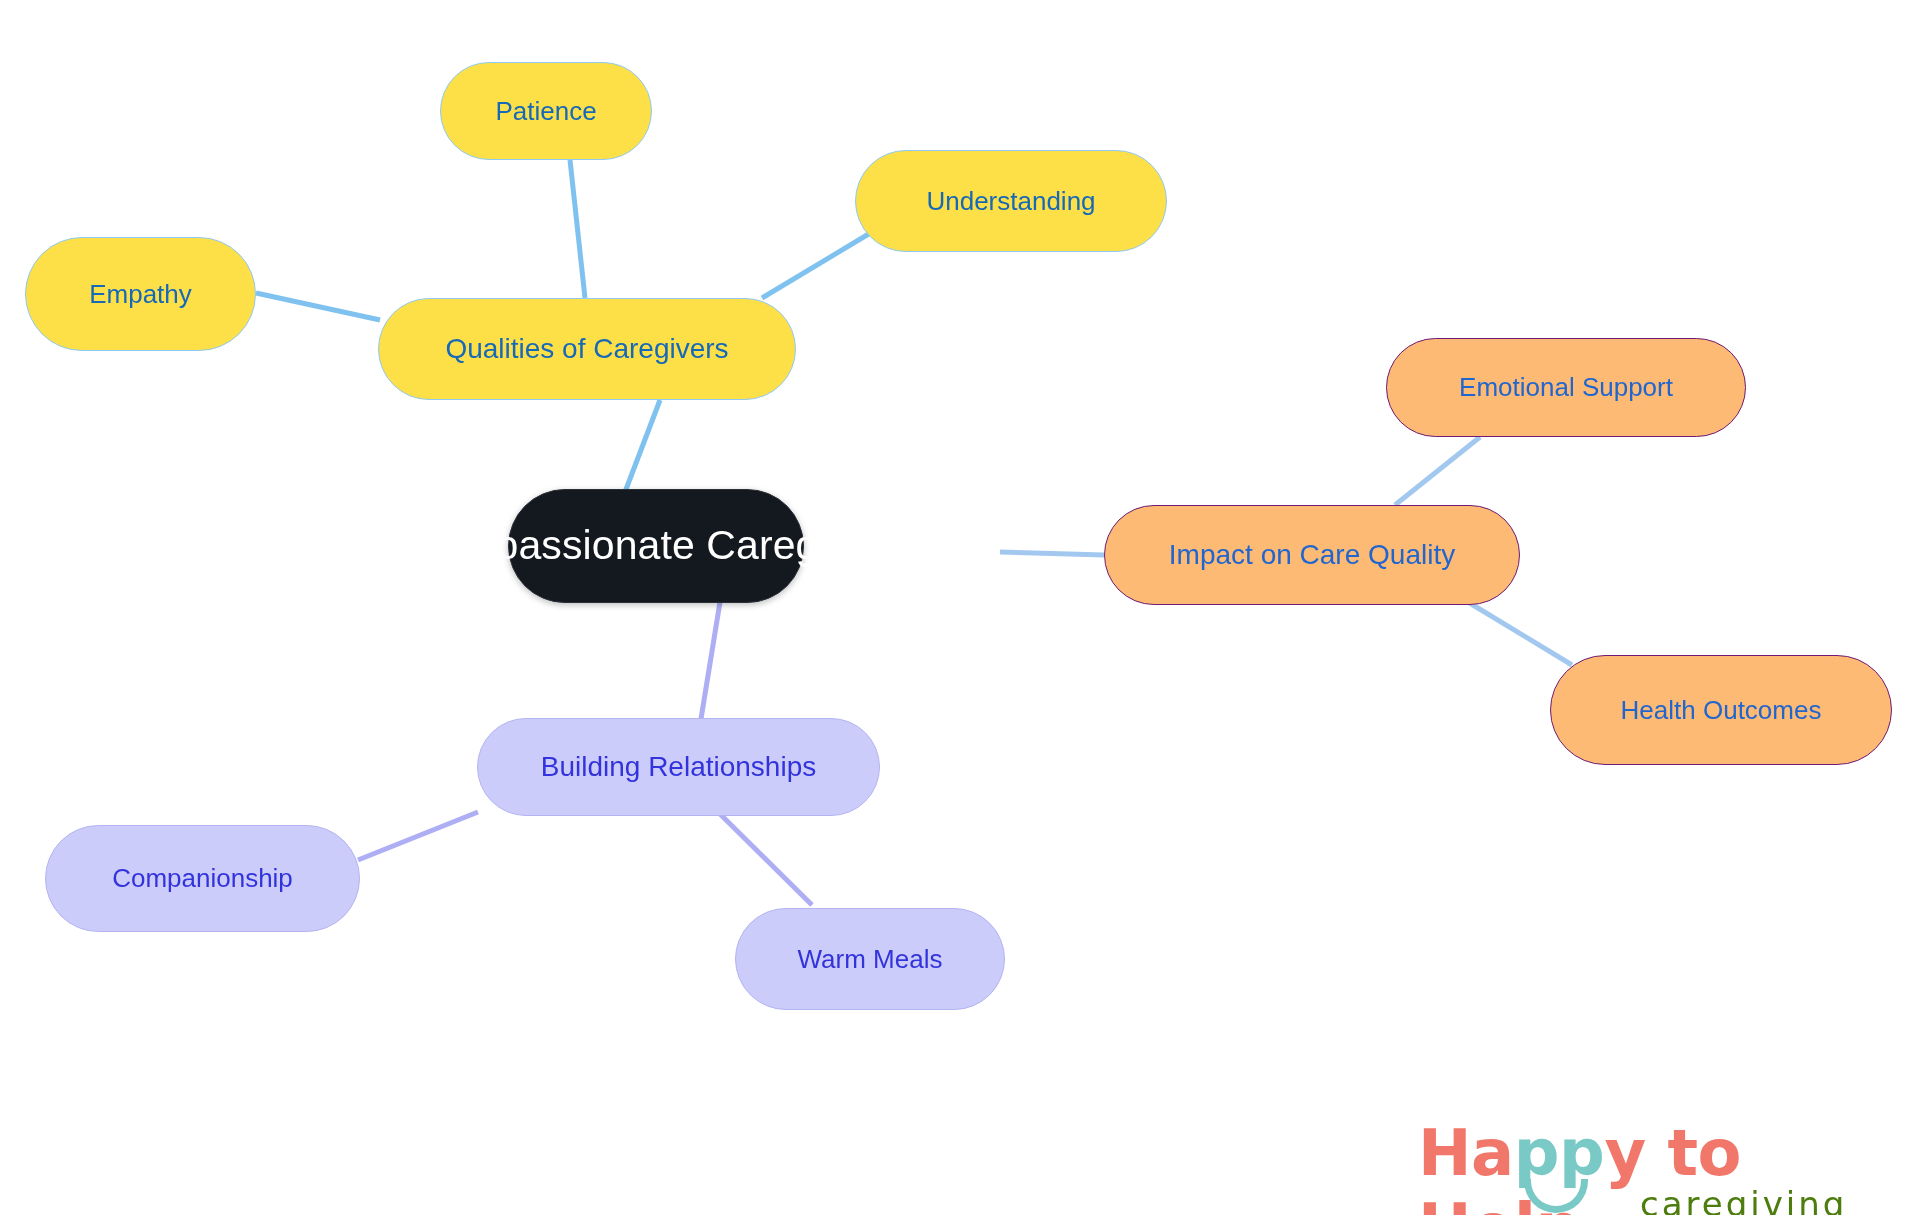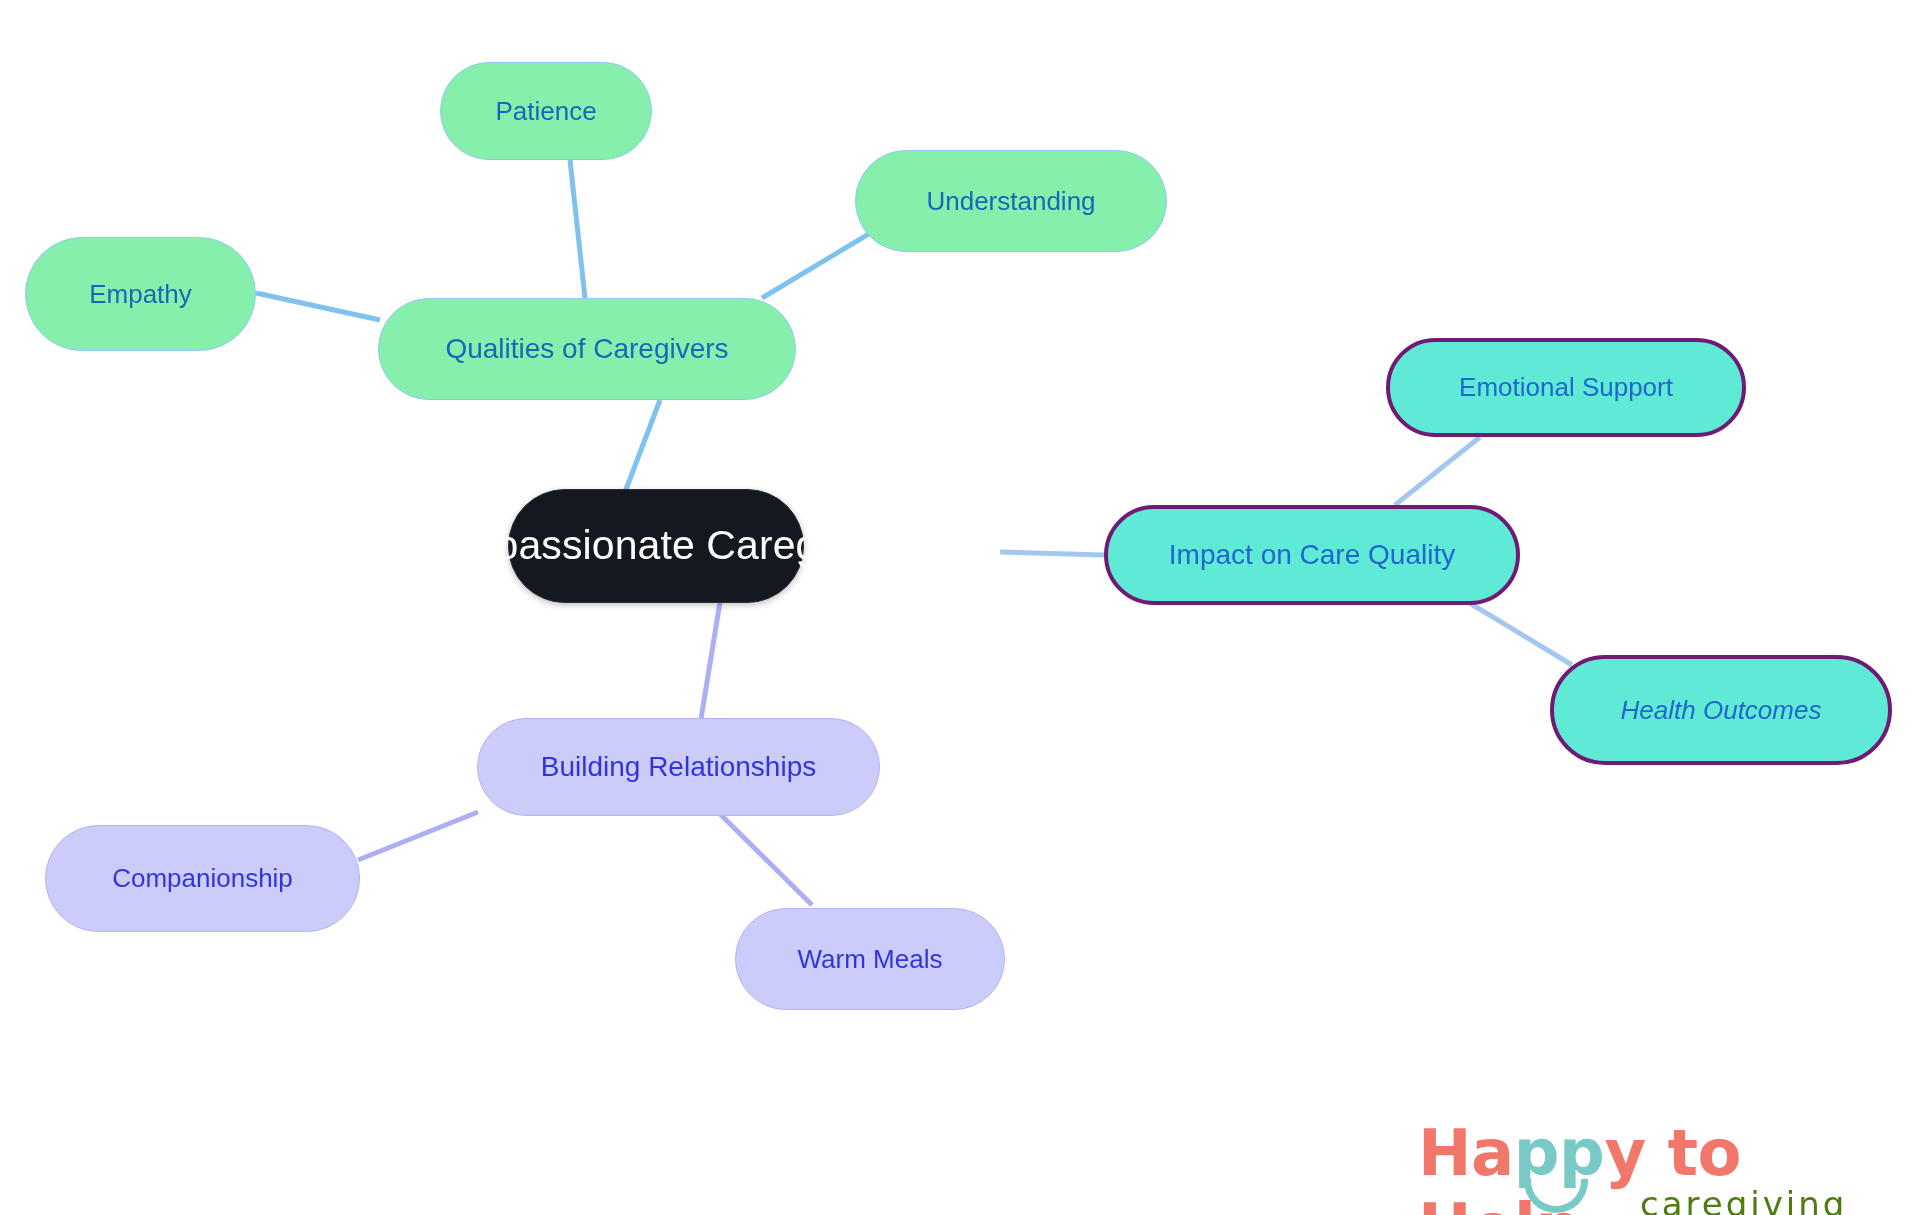--- a/index.html
+++ b/index.html
@@ -38,27 +38,27 @@
   }
   .node-root {
     background: #14181f;
     border: 1px solid #2a2f38;
     color: #ffffff;
     font-size: 41px;
     letter-spacing: 0.1px;
     box-shadow: 0 2px 6px rgba(0,0,0,0.25);
   }
   .node-b1 {
-    background: #86efac;
+    background: #fde047;
     border: 1px solid #8ecaf4;
     color: #1668b8;
   }
   .node-b2 {
-    background: #5eead4;
-    border: 4px solid #701a75;
+    background: #fdba74;
+    border: 1px solid #701a75;
     color: #2166cf;
   }
   .node-b3 {
     background: #ccccfa;
     border: 1px solid #b4b4f2;
     color: #3333dd;
   }
   .node-branch { font-size: 28px; justify-content: center; }
   .node-leaf   { font-size: 26px; }
 
@@ -152,21 +152,21 @@
   </div>
 
   <div class="node node-b2 node-branch" style="left:1104px; top:505px; width:416px; height:100px;">
     <span>Impact on Care Quality</span>
   </div>
 
   <div class="node node-b2 node-leaf" style="left:1386px; top:338px; width:360px; height:99px;">
     <span>Emotional Support</span>
   </div>
 
-  <div class="node node-b2 node-leaf" style="left:1550px; top:655px; width:342px; height:110px;font-style:italic;">
+  <div class="node node-b2 node-leaf" style="left:1550px; top:655px; width:342px; height:110px;">
     <span>Health Outcomes</span>
   </div>
 
   <div class="node node-b3 node-branch" style="left:477px; top:718px; width:403px; height:98px;">
     <span>Building Relationships</span>
   </div>
 
   <div class="node node-b3 node-leaf" style="left:45px; top:825px; width:315px; height:107px;">
     <span>Companionship</span>
   </div>

